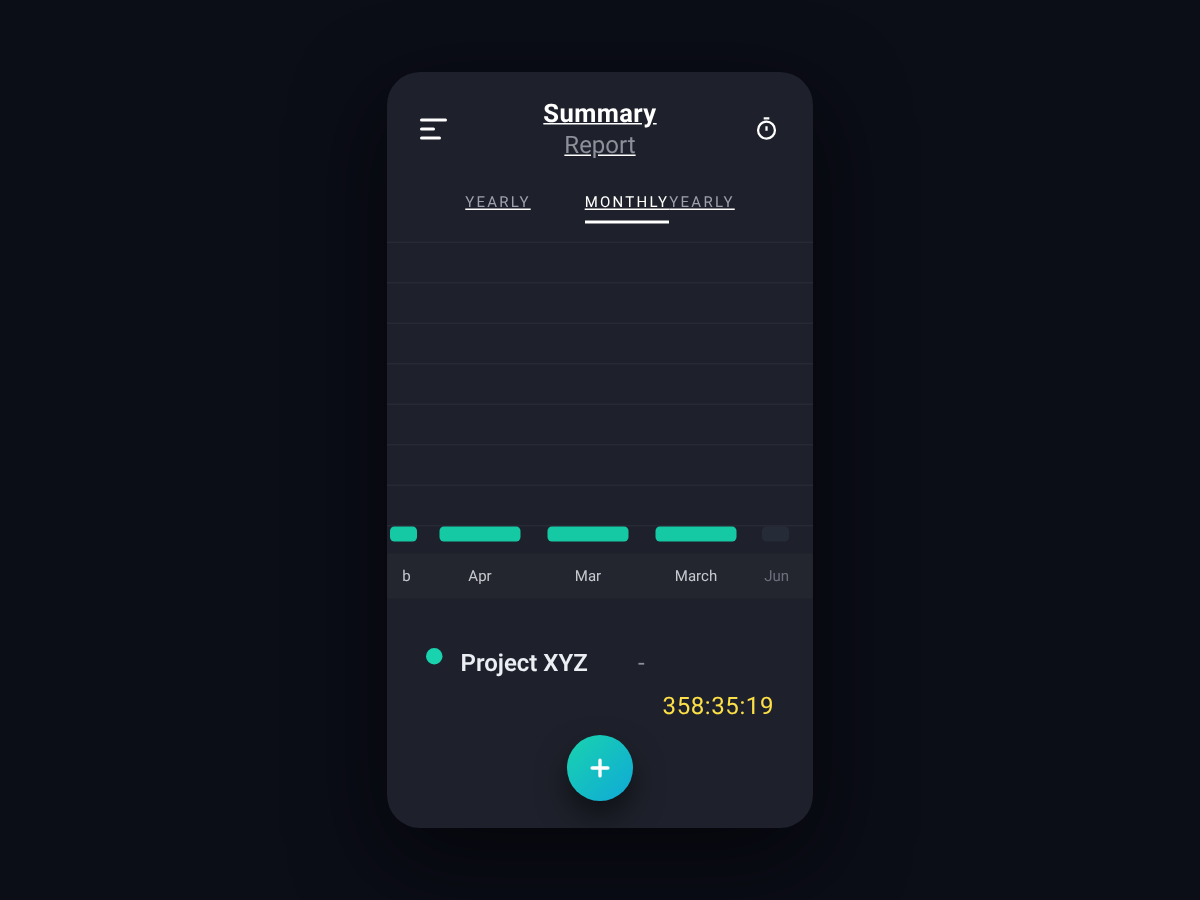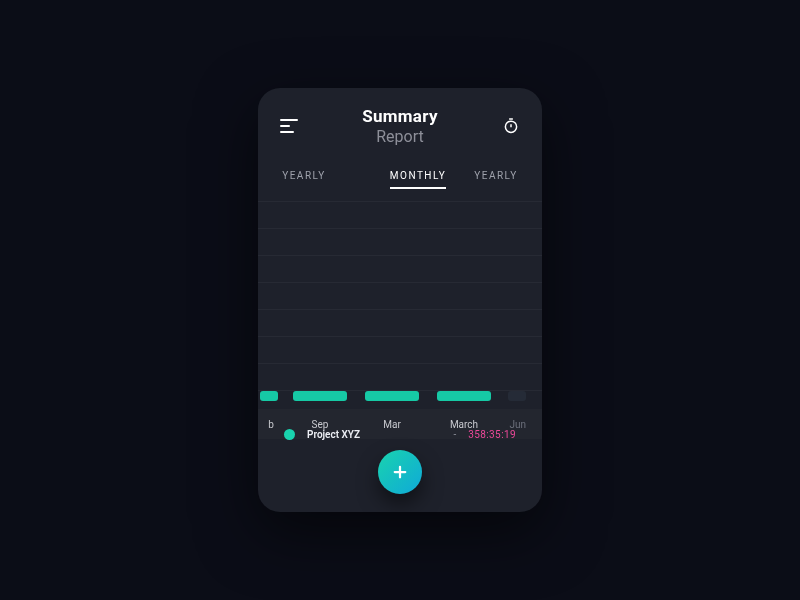--- a/index.html
+++ b/index.html
@@ -9,49 +9,49 @@
     background: #0b0d17;
     display: flex;
     align-items: center;
     justify-content: center;
     font-family: -apple-system, "Segoe UI", Roboto, "Helvetica Neue", Arial, sans-serif;
     color: #ffffff;
     overflow: hidden;
   }
   .phone {
     width: 284px;
-    height: 424px;
+    height: 504px;
     background: #1e212b;
     border-radius: 22px;
     position: relative;
     overflow: hidden;
     box-shadow: 0 20px 60px rgba(0,0,0,0.55);
     display: flex;
     flex-direction: column;
+    text-decoration: underline;
   }
   .header {
     display: flex;
     align-items: center;
     justify-content: space-between;
     padding: 18px 22px 6px;
   }
   .menu-icon { width: 18px; cursor: pointer; }
   .menu-icon span { display:block; height:2px; background:#fff; border-radius:2px; margin:4px 0; }
   .menu-icon span:nth-child(1){ width:18px; }
   .menu-icon span:nth-child(2){ width:10px; }
   .menu-icon span:nth-child(3){ width:14px; }
   .title-block { text-align:center; }
   .title-main { font-size:17px; font-weight:700; letter-spacing:0.3px; }
   .title-sub { font-size:16px; color:#8d8f99; margin-top:1px; }
   .timer-icon { width:18px; height:18px; cursor:pointer; display:flex; align-items:center; justify-content:center; }
   .timer-icon svg { width:18px; height:18px; }
   .tabs {
     display:flex;
     justify-content:center;
-    gap:28px;
     margin-top:18px;
     padding-bottom:10px;
   }
   .tab {
     font-size:10px;
     letter-spacing:1.5px;
     color:#9ea1ab;
     cursor:pointer;
     padding-bottom:6px;
     position:relative;
@@ -120,30 +120,30 @@
     text-align:center;
   }
   .month-cell.main { width:72px; }
   .month-cell.edge { width:26px; }
   .project-row {
     position:absolute;
     bottom:72px;
     left:0; right:0;
     padding:0 26px;
     display:flex;
-    font-size:10px;
+    font-size:16px;
   }
   .dot {
     width:11px; height:11px; border-radius:50%;
     background:#19d3ae;
     margin-right:12px;
   }
   .proj-name { font-weight:600; color:#eceef4; }
   .proj-dash { margin-left:auto; margin-right:12px; color:#8d8f99; }
-  .proj-time { letter-spacing:0.4px; color:#ec4899; }
+  .proj-time { letter-spacing:0.4px; color:#fde047;margin-top:29px; }
   .fab {
     position:absolute;
     bottom:18px;
     left:50%;
     transform:translateX(-50%);
     width:44px; height:44px;
     border-radius:50%;
     background:linear-gradient(135deg,#19d3ae 0%, #0fa9d8 100%);
     display:flex; align-items:center; justify-content:center;
     cursor:pointer;
@@ -206,21 +206,21 @@
       <div class="bar-cell">
         <div class="bar"></div>
       </div>
       <div class="bar-cell edge-right">
         <div class="bar edge place"></div>
       </div>
     </div>
 
     <div class="month-strip">
       <div class="month-cell edge">b</div>
-      <div class="month-cell main">Sep</div>
+      <div class="month-cell main">Apr</div>
       <div class="month-cell main">Mar</div>
       <div class="month-cell main">March</div>
       <div class="month-cell edge" style="text-align:right;color:#6c707c;">Jun</div>
     </div>
 
     <div class="project-row">
       <div class="dot"></div>
       <div class="proj-name">Project XYZ</div>
       <div class="proj-dash">-</div>
       <div class="proj-time">358:35:19</div>

